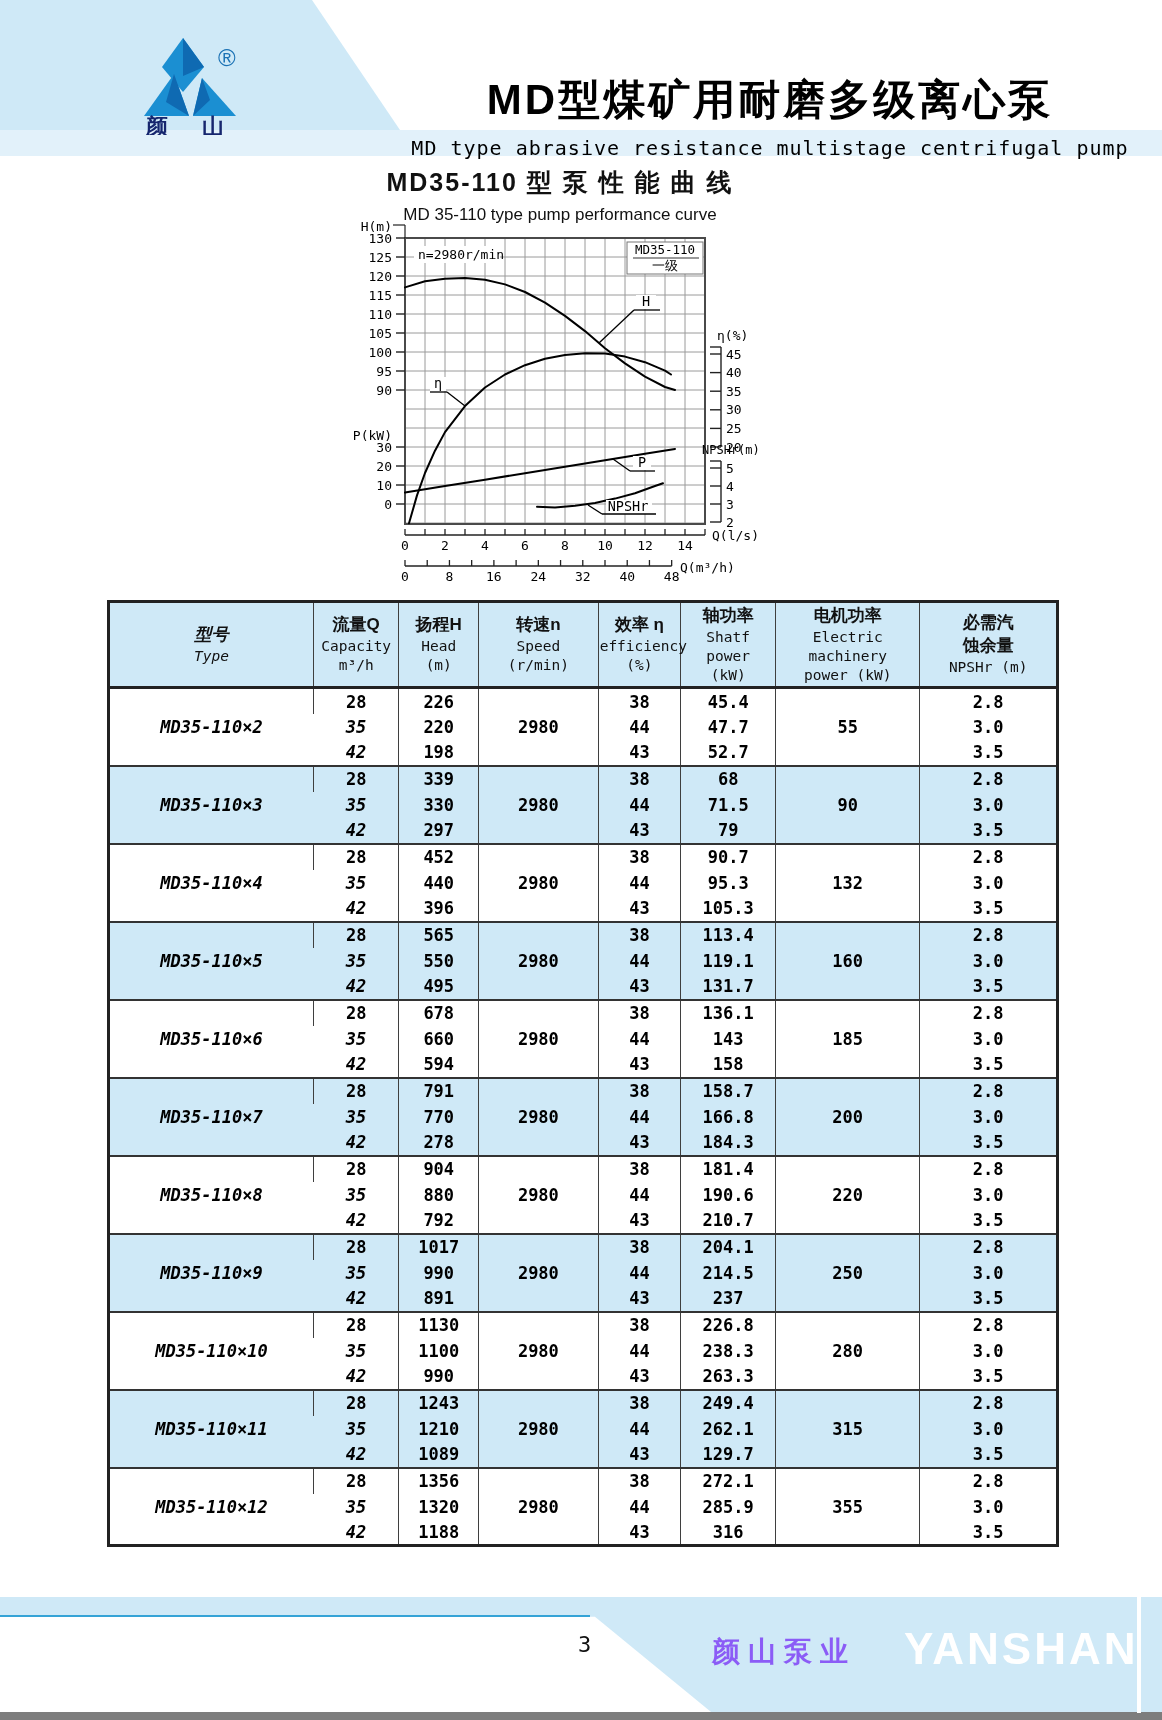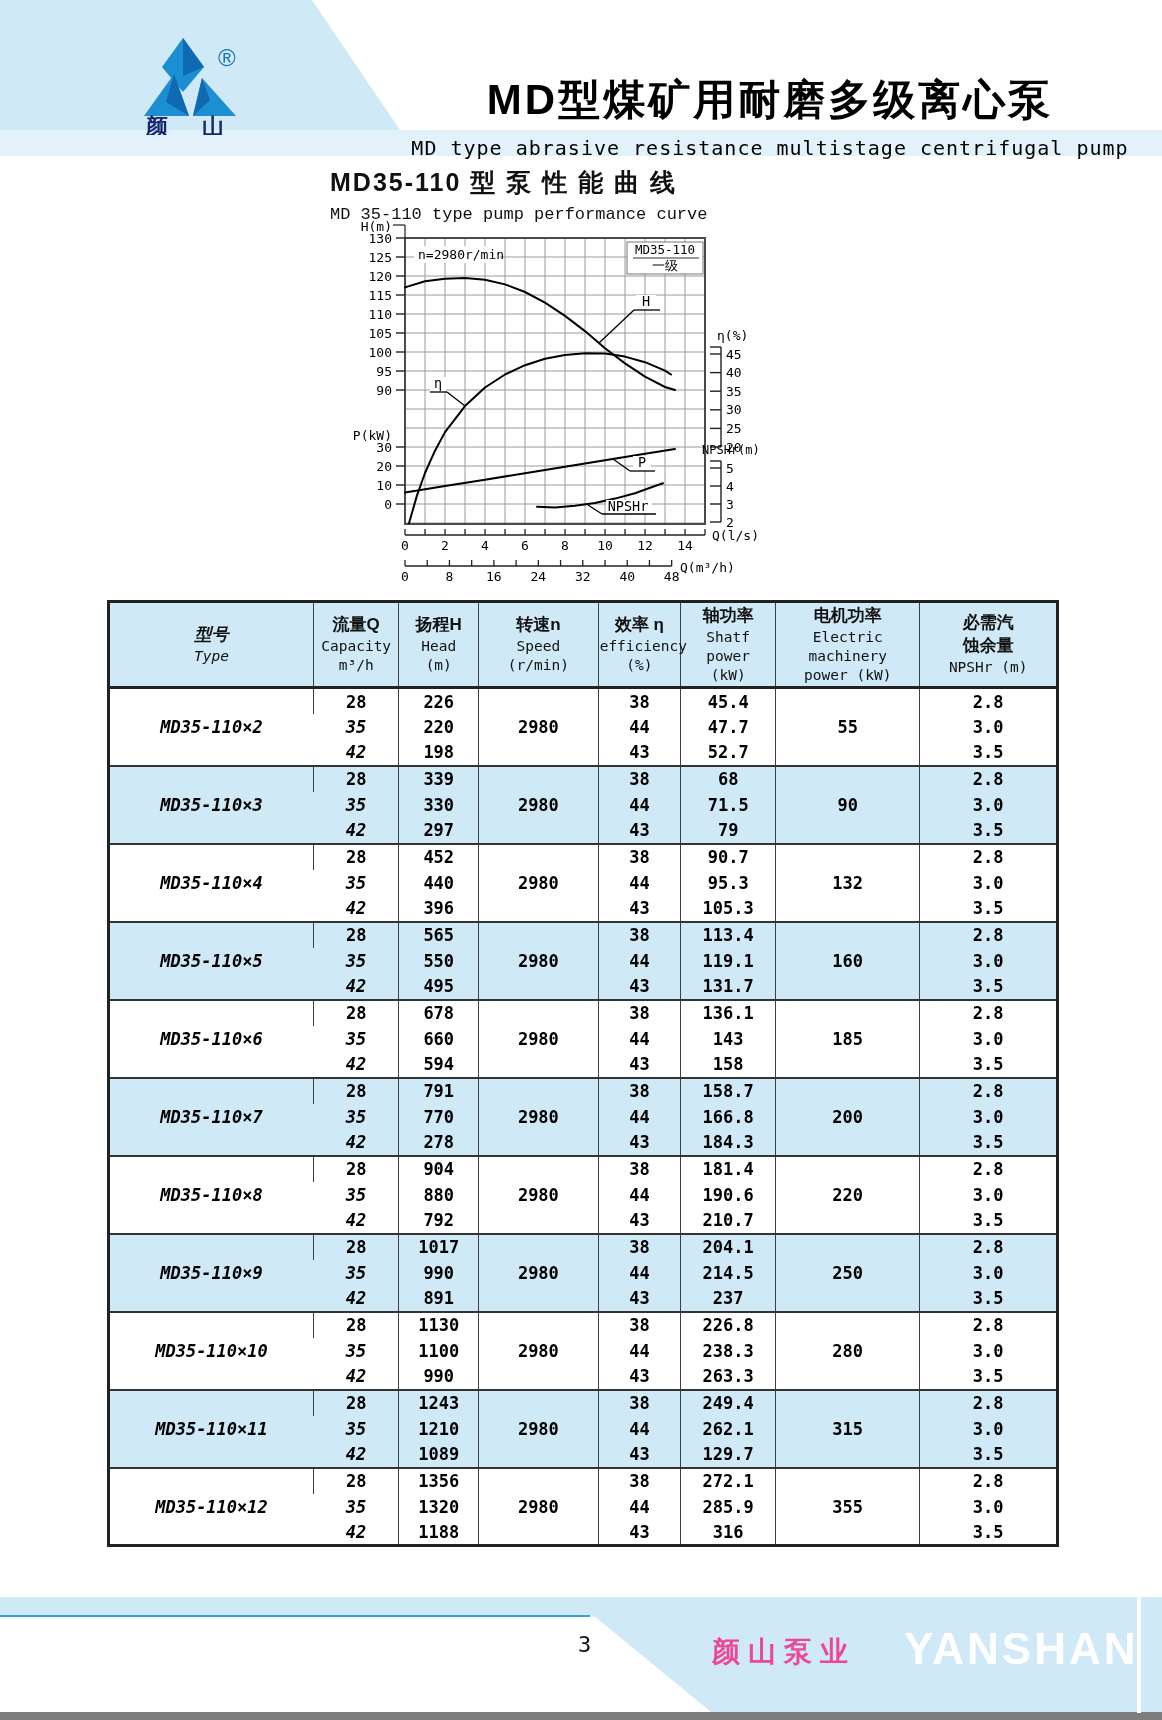--- a/index.html
+++ b/index.html
@@ -18,23 +18,23 @@
     clip-path:polygon(0 0,312px 0,400px 130px,0 130px);}
   .header-strip{position:absolute;left:0;top:130px;width:100%;height:26px;background:var(--strip-blue);}
   .logo{position:absolute;left:60px;top:10px;width:180px;height:125px;}
   .header-titles{position:absolute;left:400px;top:34px;width:740px;text-align:center;margin-top:38px;}
   .title-zh{font-size:42px;font-weight:bold;letter-spacing:3px;color:#000;
     font-family:"Liberation Sans",sans-serif;}
   .title-en{margin-top:8px;font-size:20px;letter-spacing:1px;color:#000;
     font-family:"DejaVu Sans Mono","Liberation Mono",monospace;}
 
   
-  .chart-titles{position:absolute;left:330px;top:166px;width:460px;text-align:left;}
+  .chart-titles{position:absolute;left:330px;top:166px;width:460px;text-align:center;}
   .chart-title-zh{font-size:25px;font-weight:bold;letter-spacing:2px;}
-  .chart-title-en{margin-top:6px;font-size:17px;font-family:Liberation Mono, monospace;}
+  .chart-title-en{margin-top:6px;font-size:17px;font-family:Liberation Sans, sans-serif;}
   #curve-chart{position:absolute;left:330px;top:220px;width:452px;height:376px;}
   #curve-chart text{font-family:"DejaVu Sans Mono","Liberation Mono",monospace;fill:#000;}
 
   
   .spec-table{position:absolute;left:107px;top:600px;width:952px;border-collapse:collapse;
     table-layout:fixed;border:3px solid #222;}
   .spec-table th{background:var(--row-blue);border-bottom:3px solid #222;height:72px;
     vertical-align:middle;text-align:center;font-weight:normal;padding:2px 1px;}
   .spec-table td{height:26px;text-align:center;vertical-align:middle;padding:0 2px;}
   .spec-table th,.spec-table td{border-left:1.5px solid #3f3f3f;}
@@ -47,21 +47,21 @@
     font-size:17px;font-weight:bold;color:#000;}
 
   
   .footer-band{position:absolute;left:0;top:1597px;width:100%;height:116px;background:var(--band-blue);}
   .footer-white-cut{position:absolute;inset:0;background:#fff;
     clip-path:polygon(0 17%,51.2% 17%,61.3% 100%,0 100%);}
   .footer-line{position:absolute;left:0;top:1615px;width:590px;height:2px;background:var(--footer-line);z-index:3;}
   .page-number{position:absolute;left:578px;top:1632px;font-size:22px;z-index:3;
     font-family:"DejaVu Sans Mono","Liberation Mono",monospace;}
   .company-zh{position:absolute;left:712px;top:1633px;font-size:28px;letter-spacing:8px;
-    font-weight:bold;color:#ec4899;z-index:3;}
+    font-weight:bold;color:#8b5cf6;z-index:3;}
   .brand-en{position:absolute;left:904px;top:1624px;font-size:44px;font-weight:bold;
     letter-spacing:3px;color:#fff;z-index:3;font-family:"Liberation Sans",sans-serif;}
   .footer-vline{position:absolute;left:1137px;top:1597px;width:4px;height:116px;background:#fff;z-index:4;}
   .bottom-bar{position:absolute;left:0;top:1712px;width:100%;height:8px;background:var(--bottom-bar);}
 </style>
 </head>
 <body>
 
 <div class="page">
 

